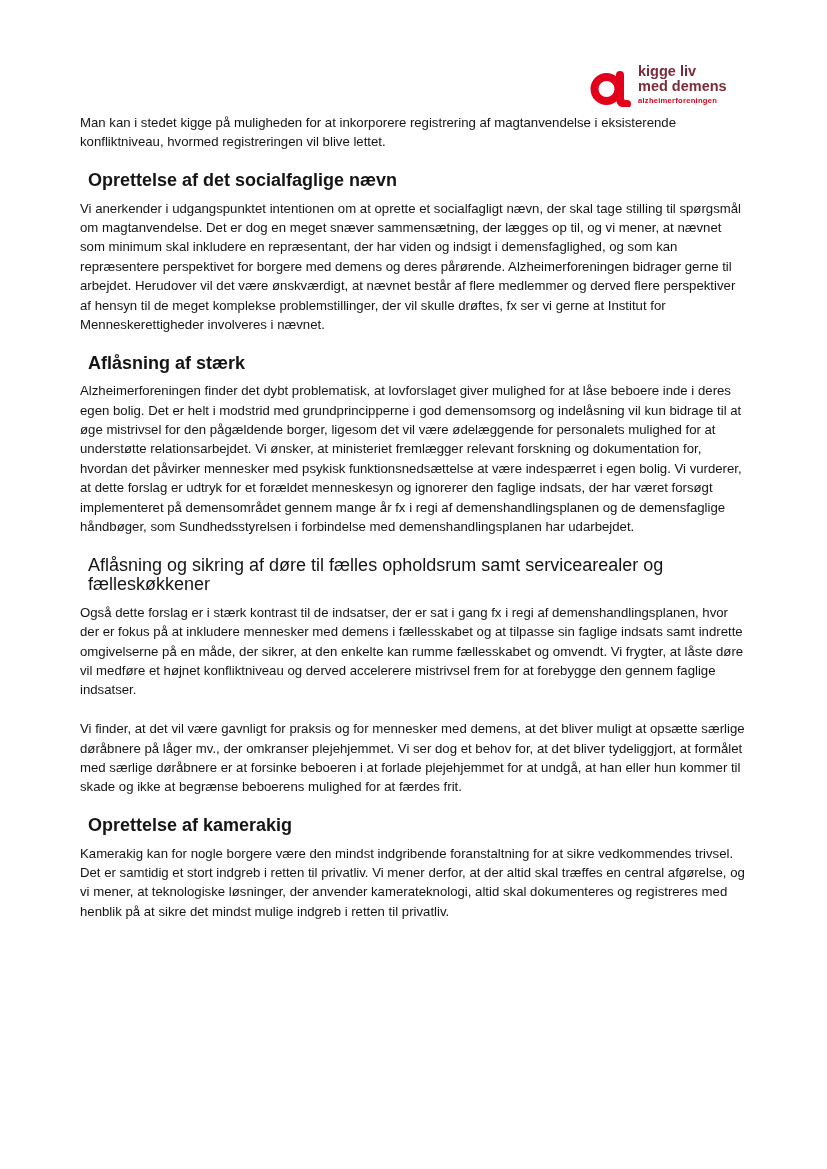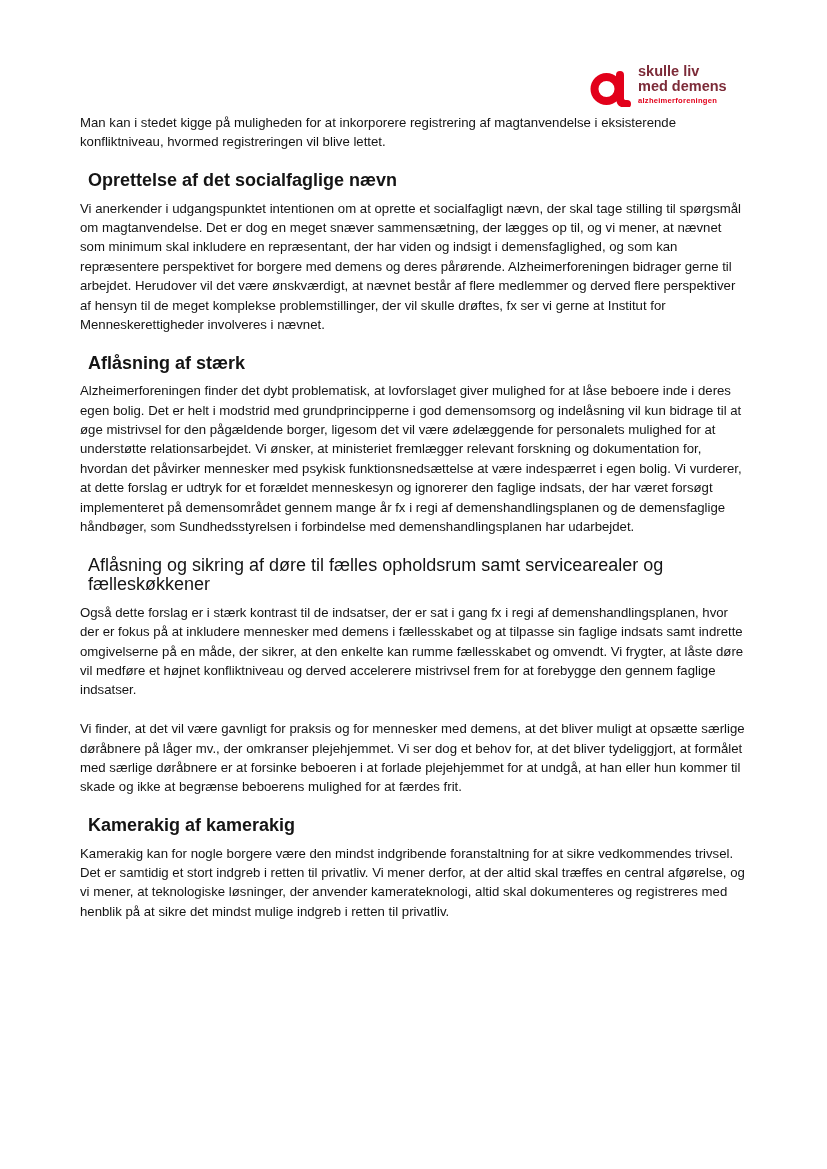--- a/index.html
+++ b/index.html
@@ -68,21 +68,21 @@
 <div class="page">
 
   <div class="brand">
     <div class="brand-mark">
       <svg width="42" height="46" viewBox="0 0 42 46" aria-hidden="true">
         <circle cx="16.5" cy="28" r="12" fill="none" stroke="#e2001a" stroke-width="8"></circle>
         <path d="M30 14 v23 q0 6 7 6" fill="none" stroke="#e2001a" stroke-width="8" stroke-linecap="round"></path>
       </svg>
     </div>
     <div class="brand-text">
-      <div class="brand-title">skulle liv</div>
+      <div class="brand-title">kigge liv</div>
       <div class="brand-title">med demens</div>
       <div class="brand-sub">alzheimerforeningen</div>
     </div>
   </div>
 
   <main class="content">
 
     <p class="para">Man kan i stedet kigge på muligheden for at inkorporere registrering af magtanvendelse i eksisterende konfliktniveau, hvormed registreringen vil blive lettet.</p>
 
     <section>
@@ -99,19 +99,19 @@
     <section>
       <h2 class="heading plain">Aflåsning og sikring af døre til fælles opholdsrum samt servicearealer og fælleskøkkener</h2>
       <p class="para">Også dette forslag er i stærk kontrast til de indsatser, der er sat i gang fx i regi af demenshandlingsplanen, hvor der er fokus på at inkludere mennesker med demens i fællesskabet og at tilpasse sin faglige indsats samt indrette omgivelserne på en måde, der sikrer, at den enkelte kan rumme fællesskabet og omvendt. Vi frygter, at låste døre vil medføre et højnet konfliktniveau og derved accelerere mistrivsel frem for at forebygge den gennem faglige indsatser.</p>
     </section>
 
     <section>
       <p class="para">Vi finder, at det vil være gavnligt for praksis og for mennesker med demens, at det bliver muligt at opsætte særlige døråbnere på låger mv., der omkranser plejehjemmet. Vi ser dog et behov for, at det bliver tydeliggjort, at formålet med særlige døråbnere er at forsinke beboeren i at forlade plejehjemmet for at undgå, at han eller hun kommer til skade og ikke at begrænse beboerens mulighed for at færdes frit.</p>
     </section>
 
     <section>
-      <h2 class="heading">Kamerakig af kamerakig</h2>
+      <h2 class="heading">Oprettelse af kamerakig</h2>
       <p class="para">Kamerakig kan for nogle borgere være den mindst indgribende foranstaltning for at sikre vedkommendes trivsel. Det er samtidig et stort indgreb i retten til privatliv. Vi mener derfor, at der altid skal træffes en central afgørelse, og vi mener, at teknologiske løsninger, der anvender kamerateknologi, altid skal dokumenteres og registreres med henblik på at sikre det mindst mulige indgreb i retten til privatliv.</p>
     </section>
 
   </main>
 
 </div>
 
 </body></html>

